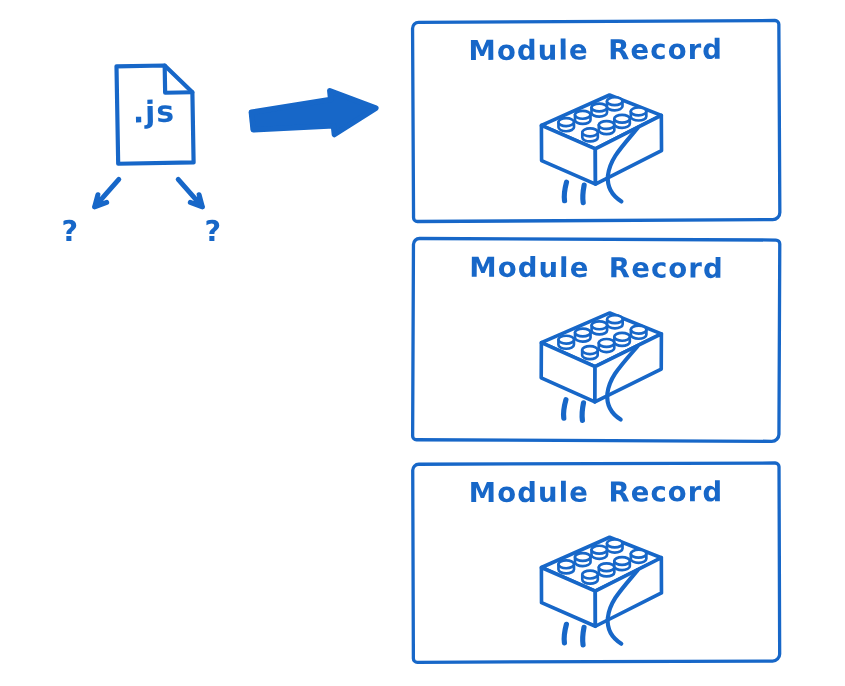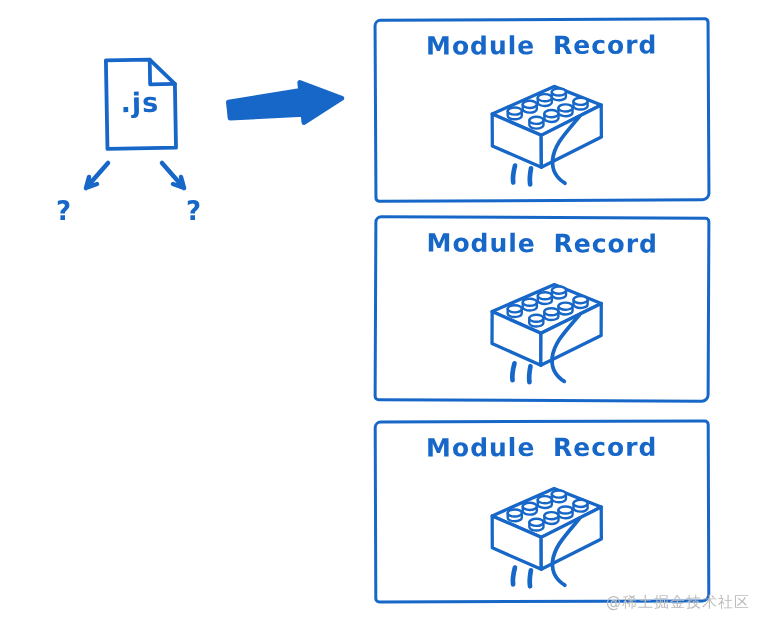--- a/index.html
+++ b/index.html
@@ -126,15 +126,14 @@
       </svg>
   </div>
 
   <div class="card card-3">
     <div class="card-title">Module Record</div>
     <svg class="brick" viewBox="0 0 150 134">
         <use href="#brick-symbol"></use>
       </svg>
   </div>
 
-  <div class="watermark">@稀土掘金技术社区</div>
 
 </div>
 
 </body></html>

